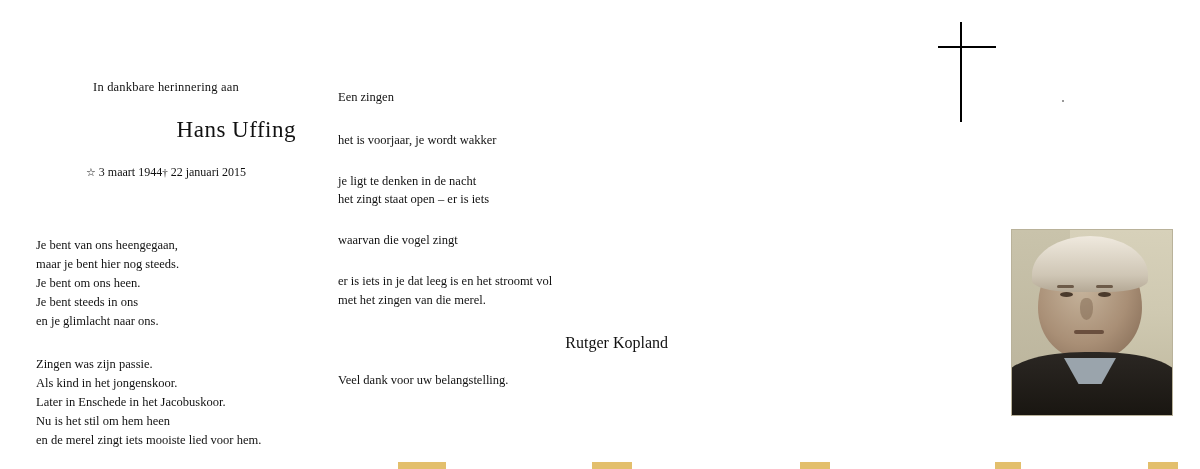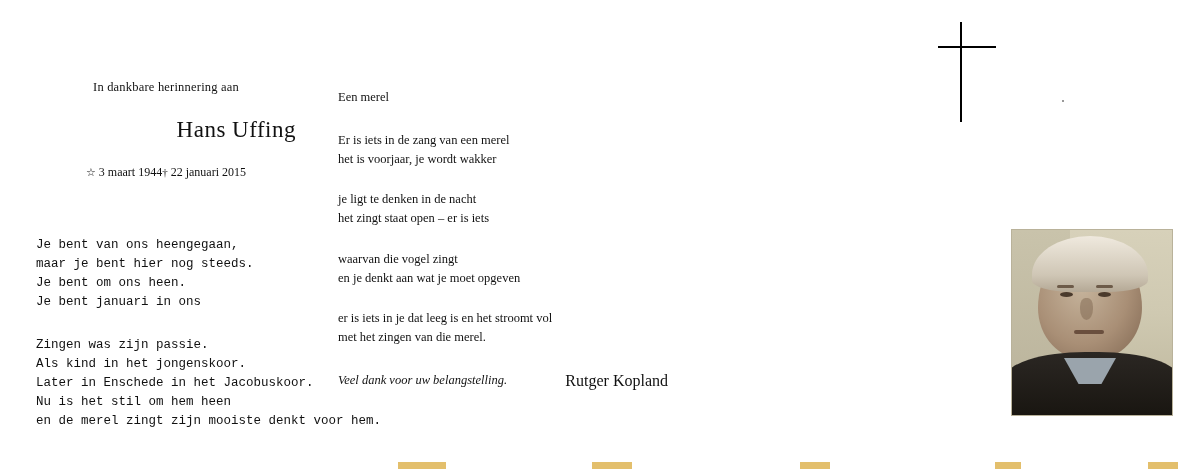--- a/index.html
+++ b/index.html
@@ -55,21 +55,20 @@
   }
   .sym {
     font-size: 11px;
     margin-right: 3px;
   }
 
   .verse {
     font-size: 12.5px;
     line-height: 1.52;
     margin: 0 0 24px 0;
-    font-family: Liberation Mono, monospace;
   }
   .verse div {
     white-space: nowrap;
   }
 
   
   .col-mid {
     position: absolute;
     left: 338px;
     top: 88px;
@@ -89,21 +88,20 @@
   .poem-author {
     margin: 14px 0 0 0;
     text-align: right;
     font-size: 16px;
   }
   .thanks {
     position: absolute;
     left: 338px;
     top: 373px;
     font-size: 12.5px;
-    font-style: italic;
   }
 
   
   .cross {
     position: absolute;
     left: 938px;
     top: 22px;
     width: 58px;
     height: 100px;
   }
@@ -262,46 +260,45 @@
       </div>
       <div class="date-item">
         <span class="sym">†</span><span>22 januari 2015</span>
       </div>
     </div>
 
     <div class="verse">
       <div>Je bent van ons heengegaan,</div>
       <div>maar je bent hier nog steeds.</div>
       <div>Je bent om ons heen.</div>
-      <div>Je bent januari in ons</div>
+      <div>Je bent steeds in ons</div>
+      <div>en je glimlacht naar ons.</div>
     </div>
 
     <div class="verse">
       <div>Zingen was zijn passie.</div>
       <div>Als kind in het jongenskoor.</div>
       <div>Later in Enschede in het Jacobuskoor.</div>
       <div>Nu is het stil om hem heen</div>
-      <div>en de merel zingt zijn mooiste denkt voor hem.</div>
+      <div>en de merel zingt iets mooiste lied voor hem.</div>
     </div>
   </div>
 
   <div class="col-mid">
-    <div class="poem-title">Een merel</div>
+    <div class="poem-title">Een zingen</div>
 
     <div class="stanza">
-      <div>Er is iets in de zang van een merel</div>
       <div>het is voorjaar, je wordt wakker</div>
     </div>
     <div class="stanza">
       <div>je ligt te denken in de nacht</div>
       <div>het zingt staat open – er is iets</div>
     </div>
     <div class="stanza">
       <div>waarvan die vogel zingt</div>
-      <div>en je denkt aan wat je moet opgeven</div>
     </div>
     <div class="stanza">
       <div>er is iets in je dat leeg is en het stroomt vol</div>
       <div>met het zingen van die merel.</div>
     </div>
 
     <div class="poem-author">Rutger Kopland</div>
   </div>
 
   <div class="thanks">Veel dank voor uw belangstelling.</div>

